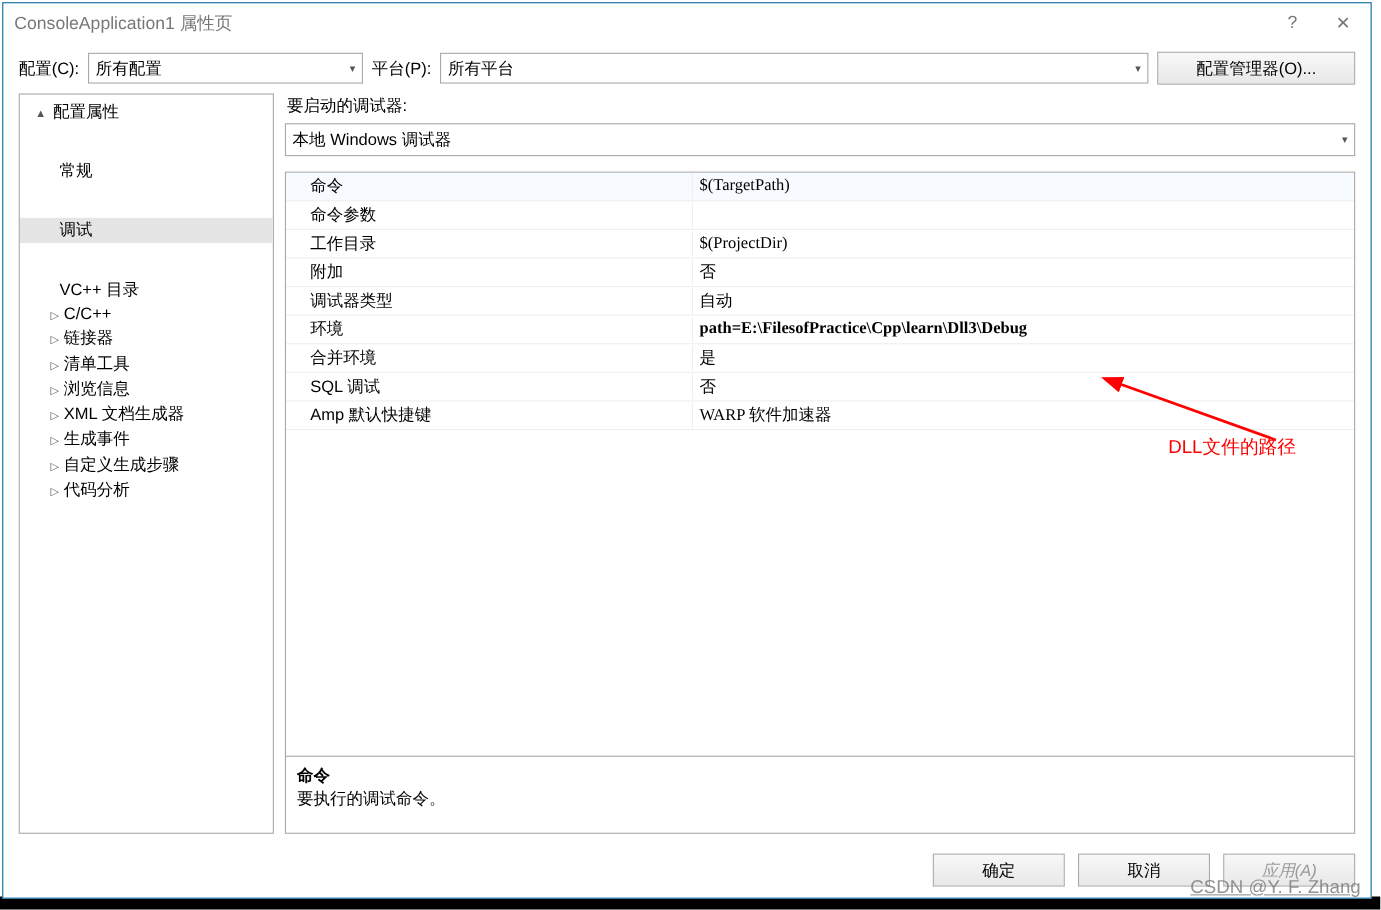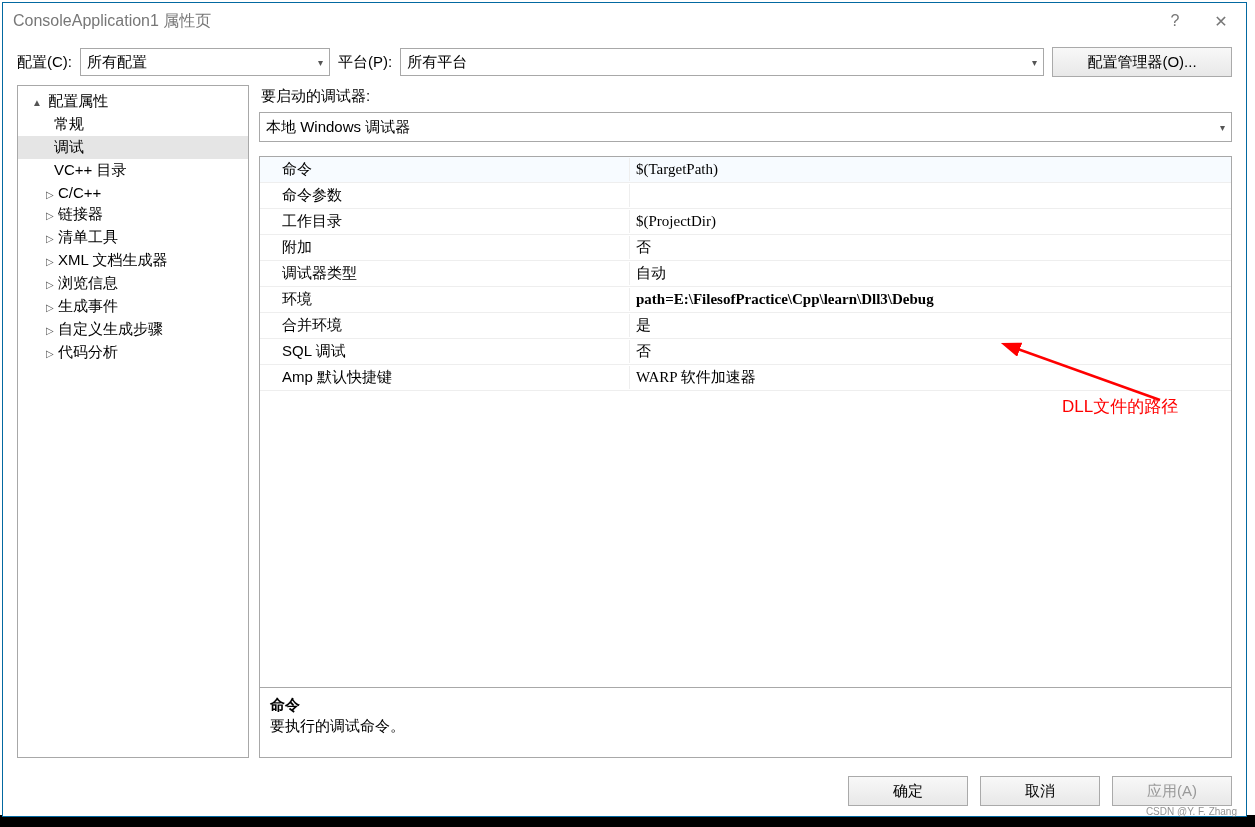--- a/index.html
+++ b/index.html
@@ -81,21 +81,21 @@
     padding: 4px 0;
     overflow: auto;
     font-size: 15px;
   }
   .tree-item {
     padding: 2px 4px 2px 20px;
     white-space: nowrap;
     cursor: default;
   }
   .tree-item.lvl1 { padding-left: 14px; }
-  .tree-item.lvl2 { padding-left: 36px; }
+  .tree-item.lvl2 { padding-left: 36px; margin-top: 31px; }
   .tree-item.lvl2b { padding-left: 28px; }
   .tree-item.selected { background: #e5e5e5; }
   .tri { display:inline-block; width:10px; font-size:10px; color:#555; margin-right:2px;}
   .right-col {
     flex: 1;
     display: flex;
     flex-direction: column;
     min-width: 0;
   }
   .section-label { font-size: 15px; margin: 2px 0 6px 2px; }
@@ -140,34 +140,35 @@
     min-height: 70px;
   }
   .desc-box .dtitle { font-weight: 700; margin-bottom: 2px; }
   .dialog-buttons {
     display: flex;
     justify-content: flex-end;
     gap: 12px;
     padding: 8px 14px 10px 14px;
   }
   .dialog-buttons .btn-std { width: 120px; }
-  .dialog-buttons .btn-std.disabled { color: #999; }
+  .dialog-buttons .btn-std.disabled { color: #999; font-style: italic; }
   .annotation {
     position: absolute;
     color: #ff0000;
     font-size: 17px;
     pointer-events: none;
   }
   .arrow-svg { position:absolute; pointer-events:none; }
   .watermark {
     position:absolute;
     right: 18px; bottom: 10px;
     color: rgba(120,120,120,0.8);
-    font-size: 10px;
+    font-size: 17px;
     pointer-events:none;
+    text-decoration:underline;
   }
   .bg-strip {
     position:absolute;
     left:0; bottom:0;
     width:1255px; height:12px;
     background:#000;
     z-index:-1;
   }
 </style>
 </head>
@@ -209,22 +210,22 @@
         <span class="tri">▲</span>
         <span>配置属性</span>
       </div>
       <div id="tree-items">
           <div class="tree-item lvl2"><span>常规</span></div>
           <div class="tree-item lvl2 selected"><span>调试</span></div>
           <div class="tree-item lvl2"><span>VC++ 目录</span></div>
           <div class="tree-item lvl2b"><span class="tri">▷</span><span>C/C++</span></div>
           <div class="tree-item lvl2b"><span class="tri">▷</span><span>链接器</span></div>
           <div class="tree-item lvl2b"><span class="tri">▷</span><span>清单工具</span></div>
+          <div class="tree-item lvl2b"><span class="tri">▷</span><span>浏览信息</span></div>
           <div class="tree-item lvl2b"><span class="tri">▷</span><span>XML 文档生成器</span></div>
-          <div class="tree-item lvl2b"><span class="tri">▷</span><span>浏览信息</span></div>
           <div class="tree-item lvl2b"><span class="tri">▷</span><span>生成事件</span></div>
           <div class="tree-item lvl2b"><span class="tri">▷</span><span>自定义生成步骤</span></div>
           <div class="tree-item lvl2b"><span class="tri">▷</span><span>代码分析</span></div>
         </div>
     </div>
 
     <div class="right-col">
       <div class="section-label">要启动的调试器:</div>
       <div class="combo combo-wide">
         <span>本地 Windows 调试器</span>

